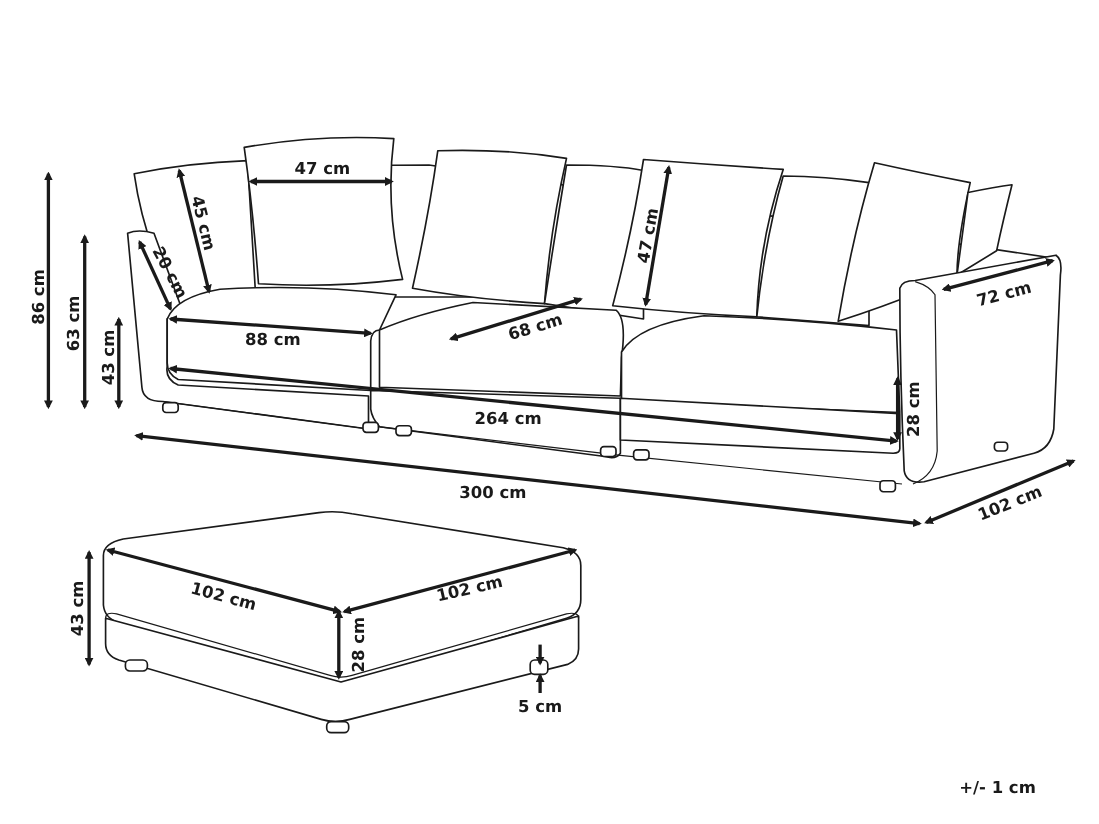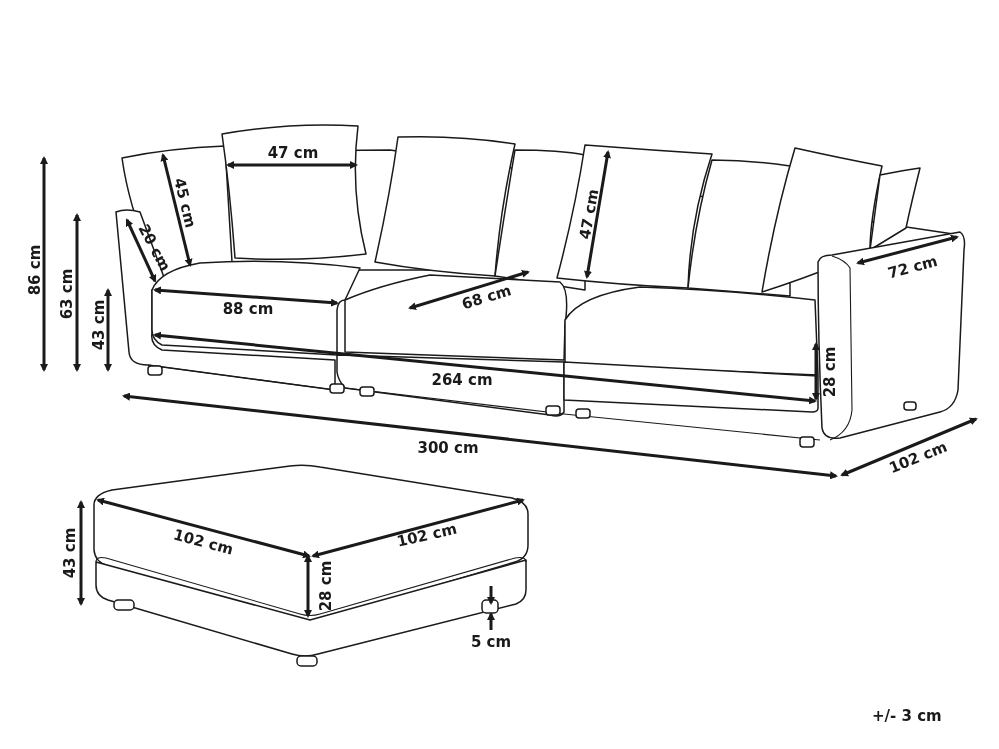--- a/index.html
+++ b/index.html
@@ -122,13 +122,13 @@
 
     <line class="dim" x1="308" y1="556" x2="308" y2="616" marker-start="url(#ah)" marker-end="url(#ah)"></line>
     <text class="lbl" transform="translate(331,586) rotate(-90)" text-anchor="middle">28 cm</text>
 
     <line class="dim" x1="491" y1="586" x2="491" y2="603" marker-end="url(#ah)"></line>
     <line class="dim" x1="491" y1="630" x2="491" y2="614" marker-end="url(#ah)"></line>
     <text class="lbl" x="491" y="647" text-anchor="middle">5 cm</text>
   </g>
 </svg>
 
-<div id="tolerance">+/- 3 cm</div>
+<div id="tolerance">+/- 1 cm</div>
 
 </body></html>

